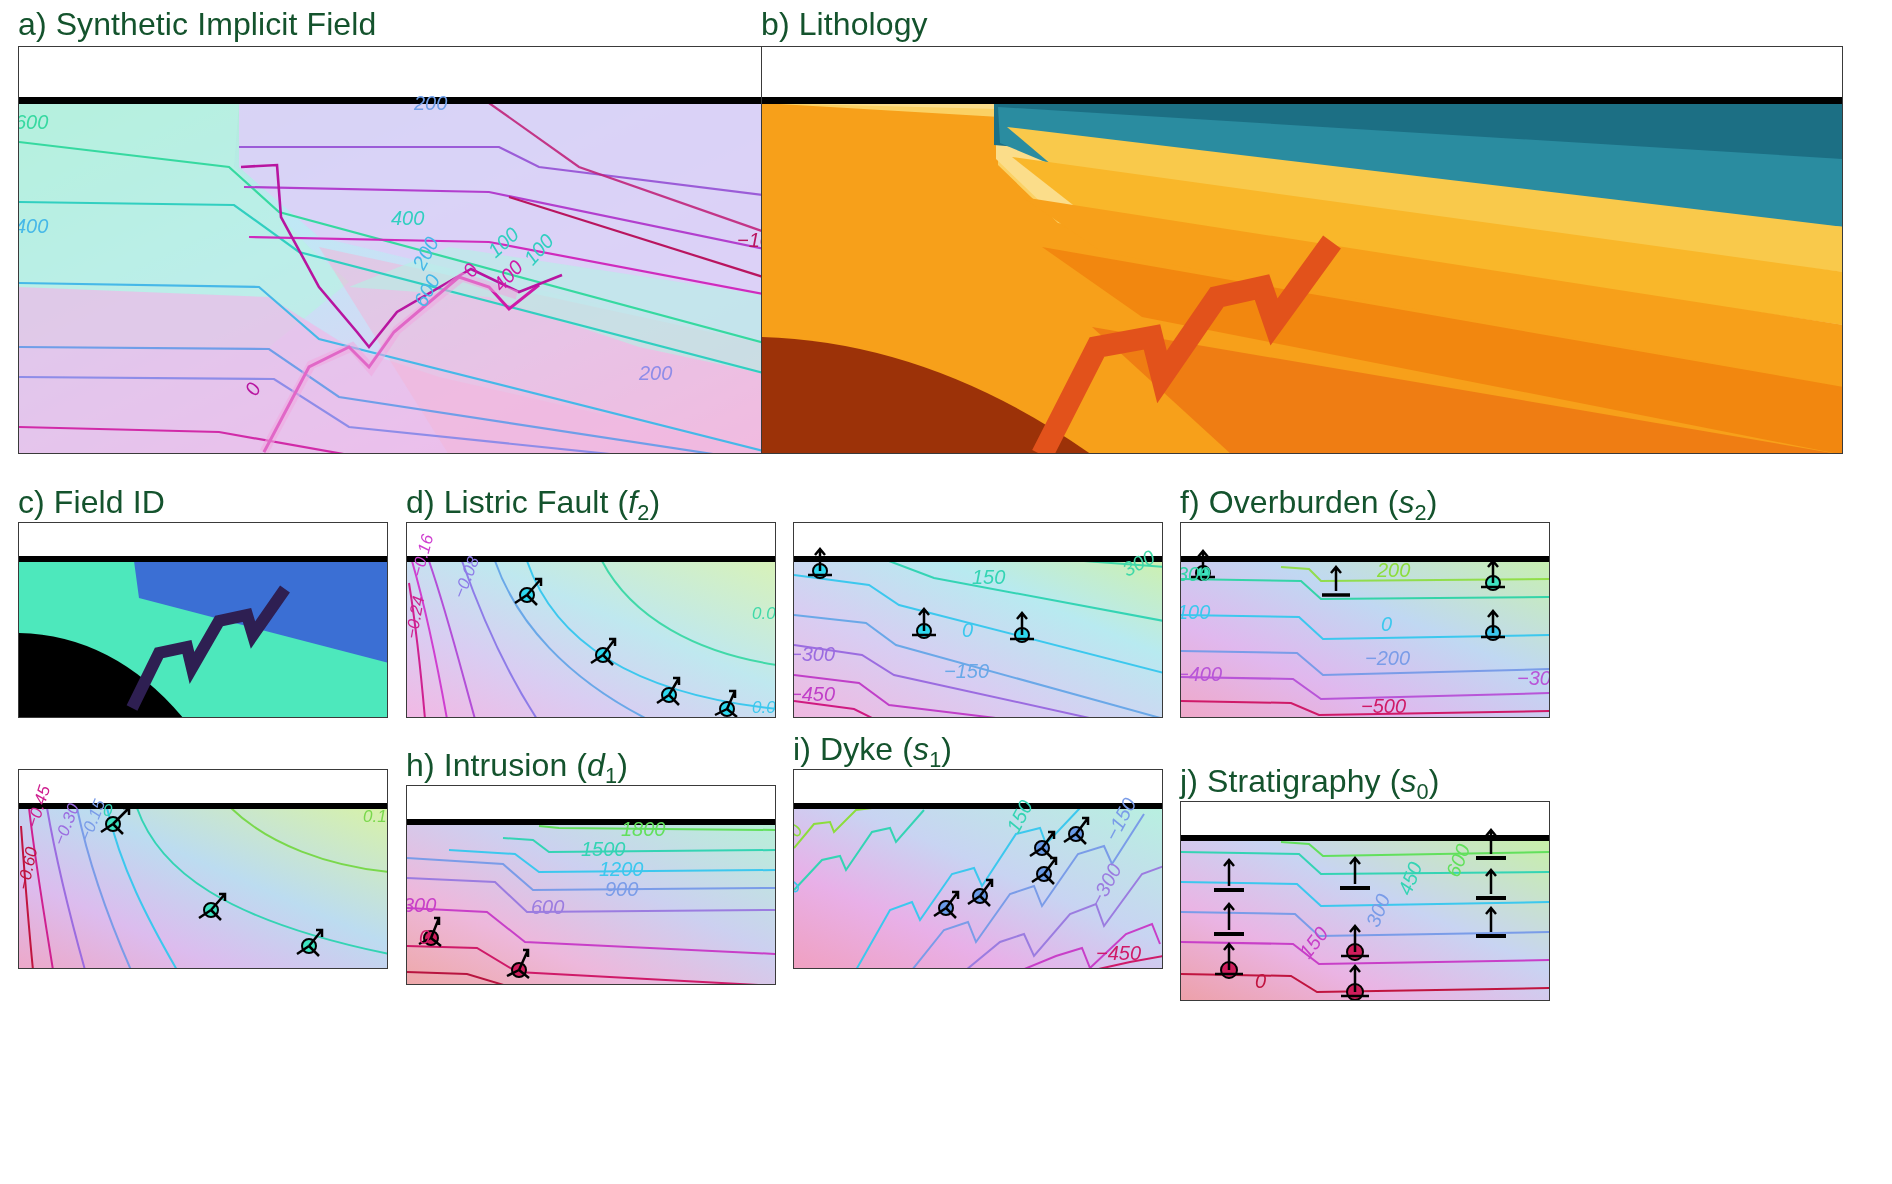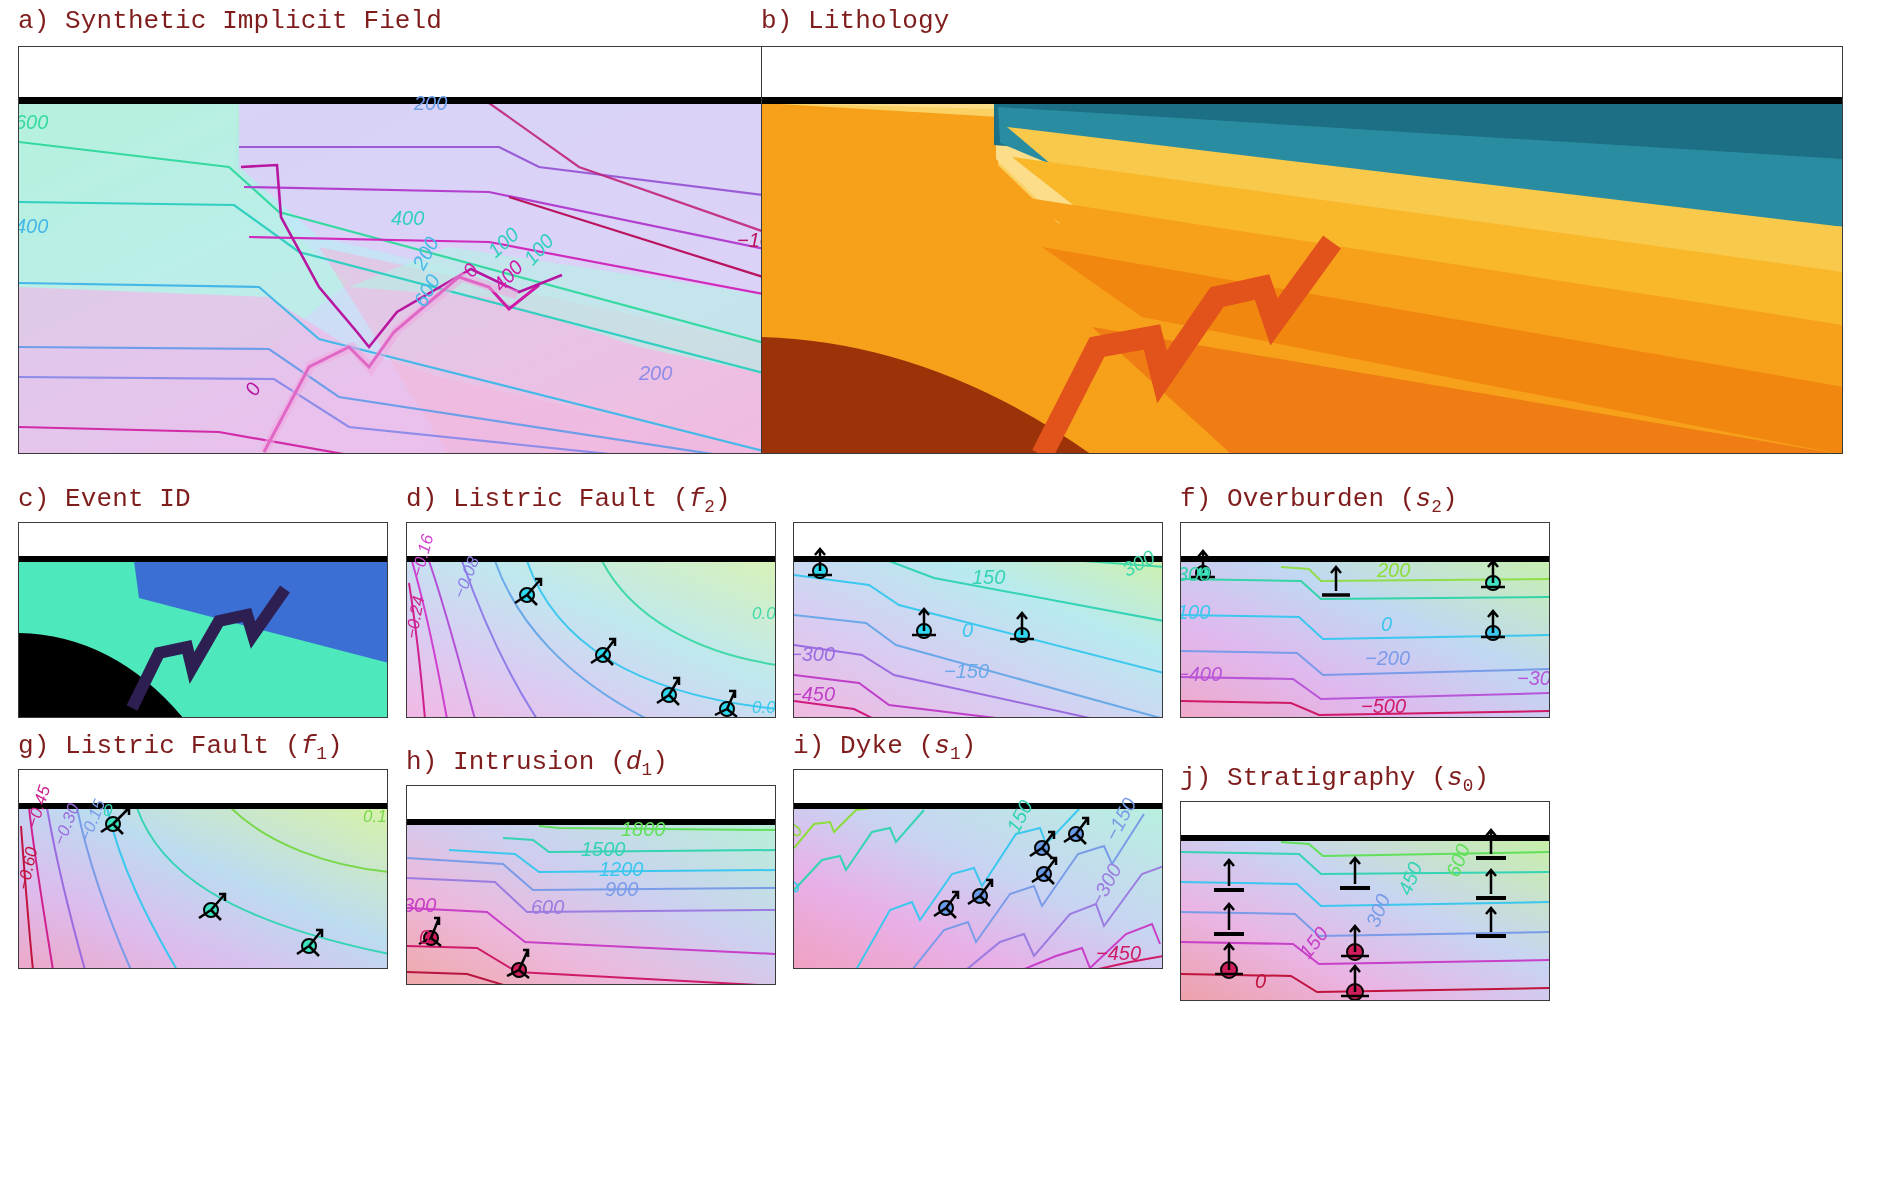--- a/index.html
+++ b/index.html
@@ -1,22 +1,22 @@
 <!DOCTYPE html>
 <html><head>
 <meta charset="utf-8">
 <style>
   html,body{margin:0;padding:0;background:#ffffff;}
   body{width:1892px;height:1184px;font-family:"Liberation Sans",sans-serif;color:#000;}
   .figure{position:relative;width:1892px;height:1184px;}
 
   .panel{position:absolute;}
   .panel-title{
-    font-size:26px;font-weight:400;color:#7f1d1d;line-height:1;
-    white-space:nowrap;letter-spacing:0.1px;font-family:Liberation Mono, monospace;
+    font-size:32px;font-weight:400;color:#14532d;line-height:1;
+    white-space:nowrap;letter-spacing:0.1px;
   }
   .panel-title .sym{font-style:italic;}
   .panel-title sub{font-size:0.68em;font-style:normal;vertical-align:baseline;
     position:relative;top:0.32em;}
   .axes{position:absolute;border:1.6px solid #3a3a3a;box-sizing:border-box;
     background:#ffffff;overflow:hidden;}
   svg{display:block;}
   .clbl{font-family:"Liberation Sans",sans-serif;font-style:italic;font-size:20px;}
   .clbl-sm{font-family:"Liberation Sans",sans-serif;font-style:italic;font-size:17px;}
 </style>
@@ -153,21 +153,21 @@
         <g stroke="#e2521b" stroke-width="22" fill="none" stroke-linejoin="miter">
           <path d="M280,408 L335,300 L390,290 L400,330 L455,250 L500,240 L512,275 L570,195"></path>
         </g>
       </g>
       <rect x="0" y="50" width="1082" height="7" fill="#000"></rect>
     </svg>
   </div>
 </div>
 
 <div class="panel" style="left:18px;top:486px;width:370px;height:232px;">
-  <div class="panel-title">c) Event ID</div>
+  <div class="panel-title">c) Field ID</div>
   <div class="axes" style="left:0;top:36px;width:370px;height:196px;">
     <svg width="370" height="196" viewBox="0 0 370 196">
       <rect x="0" y="0" width="370" height="196" fill="#ffffff"></rect>
       <rect x="0" y="38" width="370" height="158" fill="#3b6fd4"></rect>
       <path d="M0,38 L115,38 L120,75 L370,140 L370,196 L0,196 Z" fill="#4de8bc"></path>
       <path d="M0,110 Q95,112 165,196 L0,196 Z" fill="#000000"></path>
       <g stroke="#2e1f52" stroke-width="12" fill="none" stroke-linejoin="miter">
         <path d="M113,185 L140,130 L168,124 L173,145 L200,98 L228,92 L234,112 L266,66"></path>
       </g>
       <rect x="0" y="33" width="370" height="6" fill="#000"></rect>
@@ -363,21 +363,20 @@
             <text x="336" y="162">−300</text>
           </g>
       <g class="clbl" fill="#cf1a68">
             <text x="180" y="190">−500</text>
           </g>
     </svg>
   </div>
 </div>
 
 <div class="panel" style="left:18px;top:733px;width:370px;height:236px;">
-  <div class="panel-title"><span>g) Listric Fault (</span><span class="sym">f</span><sub>1</sub><span>)</span></div>
   <div class="axes" style="left:0;top:36px;width:370px;height:200px;">
     <svg width="370" height="200" viewBox="0 0 370 200">
       <defs>
         <linearGradient id="gg" x1="0" y1="1" x2="1" y2="0">
           <stop offset="0" stop-color="#eda8c8"></stop>
               <stop offset="0.28" stop-color="#dcbcee"></stop>
           <stop offset="0.58" stop-color="#bcdcf0"></stop>
               <stop offset="1" stop-color="#d8f2a8"></stop>
         </linearGradient>
       </defs>

